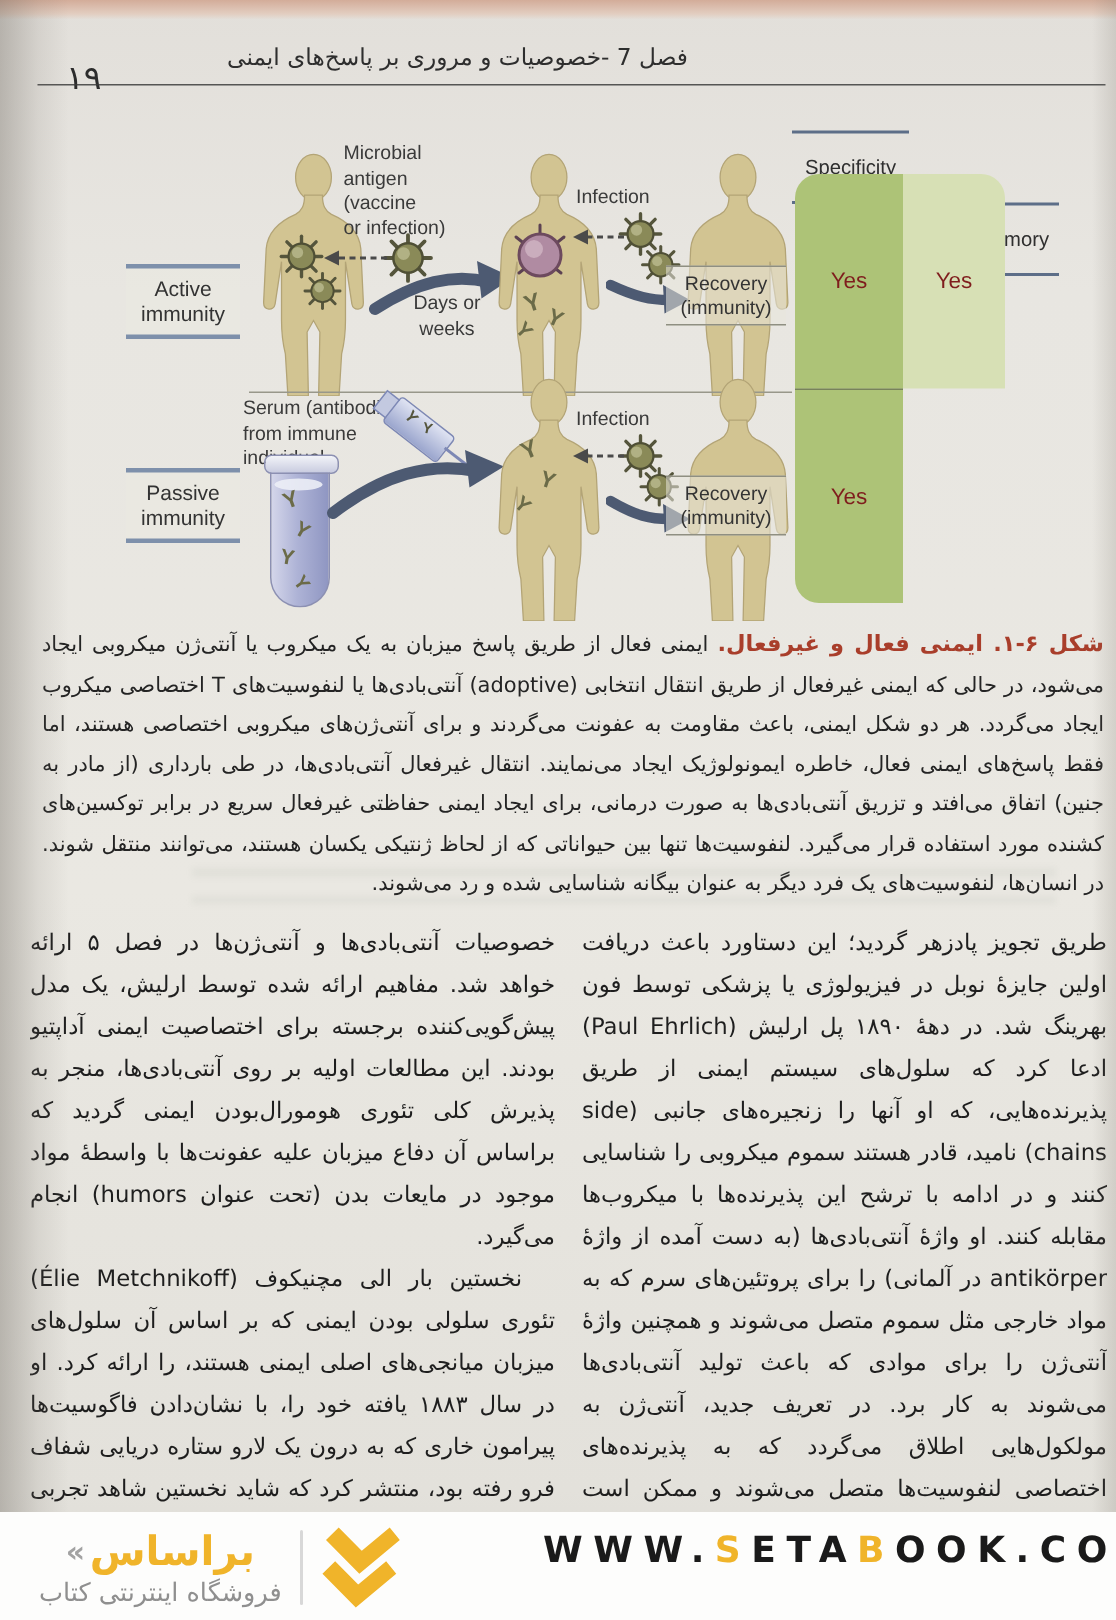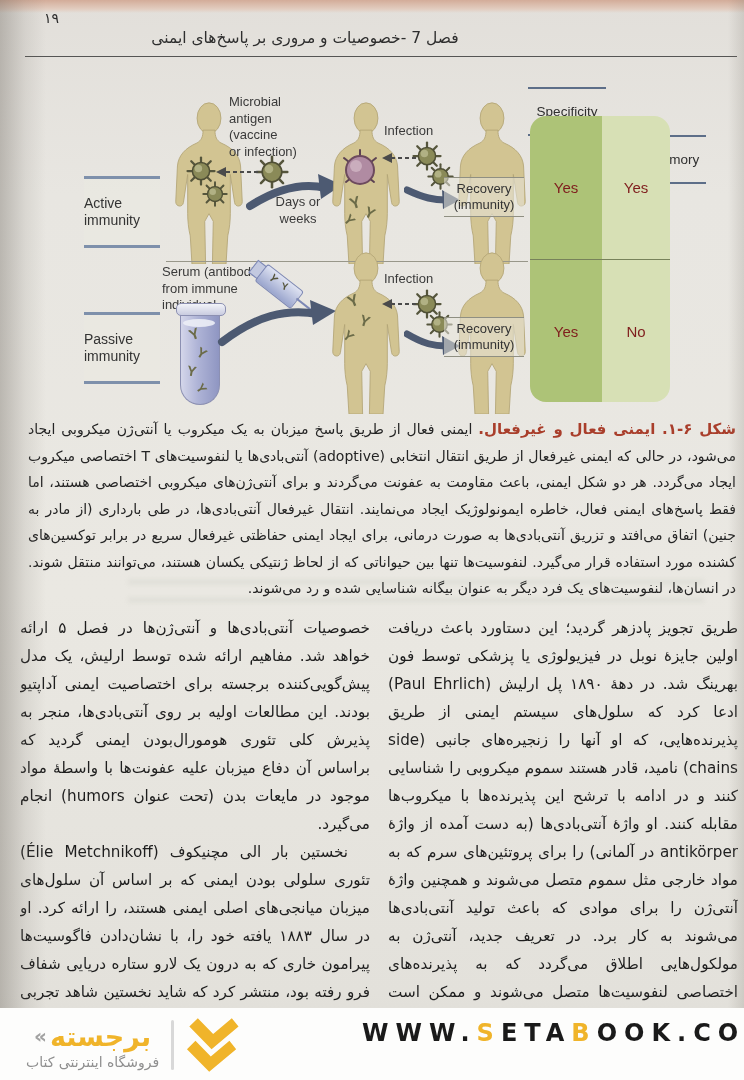--- a/index.html
+++ b/index.html
@@ -5,27 +5,27 @@
   html,body{margin:0;padding:0;}
   body{width:744px;height:1080px;overflow:hidden;background:#e6e4df;font-family:"DejaVu Sans",sans-serif;}
   .photo{position:relative;width:744px;height:1080px;background:linear-gradient(180deg,#e2dfda 0%,#e8e6e1 18%,#eae8e2 55%,#e3e1db 92%,#dcdad4 100%);}
   
   .top-strip{position:absolute;left:0;top:0;width:744px;height:13px;background:linear-gradient(180deg,#d3ac99,#e2cdc0 70%,rgba(230,220,212,0));pointer-events:none;}
   .left-shade{position:absolute;left:0;top:0;width:46px;height:1008px;background:linear-gradient(to right,rgba(110,104,96,.38),rgba(110,104,96,.12) 55%,rgba(110,104,96,0));pointer-events:none;}
   .right-shade{position:absolute;right:0;top:0;width:16px;height:1008px;background:linear-gradient(to left,rgba(130,124,115,.22),rgba(130,124,115,0));pointer-events:none;}
   .showthrough{position:absolute;left:128px;top:576px;width:576px;height:36px;opacity:.5;filter:blur(2px);background:repeating-linear-gradient(180deg,rgba(255,255,255,0) 0 3px,rgba(150,160,148,.22) 3px 9px,rgba(255,255,255,0) 9px 18px);pointer-events:none;}
 
   
-  .page-number{position:absolute;left:44px;top:10px;font-size:14px;color:#2c2c2c;}
+  .page-number{position:absolute;left:44px;top:40px;font-size:22px;color:#2c2c2c;}
   .chapter-title{position:absolute;left:130px;top:29px;width:350px;text-align:center;direction:rtl;font-size:15.5px;color:#2e2e2e;}
   .header-rule{position:absolute;left:25px;top:56px;width:712px;border-top:1.6px solid rgba(60,60,60,.85);}
 
   
   .fig-label-en{position:absolute;font-family:"Liberation Sans","DejaVu Sans",sans-serif;color:#3a3a3a;font-size:13px;line-height:16.5px;white-space:pre-line;}
-  .immunity-tag{position:absolute;width:76px;font-family:"Liberation Sans",sans-serif;font-size:14px;line-height:17px;color:#333;padding:16px 0;border-top:3px solid #7e90ab;border-bottom:3px solid #7e90ab;white-space:pre-line;background:rgba(236,234,224,.4);}
+  .immunity-tag{position:absolute;width:76px;text-align:center;font-family:"Liberation Sans",sans-serif;font-size:14px;line-height:17px;color:#333;padding:5px 0;border-top:3px solid #7e90ab;border-bottom:3px solid #7e90ab;white-space:pre-line;background:rgba(236,234,224,.4);}
   .bracket-label{position:absolute;width:80px;text-align:center;font-family:"Liberation Sans",sans-serif;font-size:13px;line-height:16px;color:#333;padding:3px 0;border-top:1.6px solid #8f8f82;border-bottom:1.6px solid #8f8f82;white-space:pre-line;background:rgba(232,230,220,.55);}
   .human{position:absolute;width:86px;height:162px;fill:#d2c492;stroke:#b3a476;stroke-width:1;}
   .ab{position:absolute;font-family:"Liberation Sans",sans-serif;font-weight:bold;color:#6b6b48;}
   .micro{position:absolute;}
   .dash-arrow{position:absolute;}
   .sep-line{position:absolute;left:166px;top:261px;width:362px;border-top:1.2px solid #98978a;}
 
   
   .tbl-head{position:absolute;text-align:center;font-family:"Liberation Sans",sans-serif;font-size:13.5px;color:#2f2f2f;padding:15px 0;border-top:2.5px solid #5d6e88;border-bottom:2.5px solid #5d6e88;}
   .tbl-panel{position:absolute;left:530px;top:116px;width:140px;height:286px;border-radius:16px;overflow:hidden;display:grid;grid-template-columns:72px 68px;grid-template-rows:143px 143px;}
@@ -58,21 +58,21 @@
   .footer{position:absolute;left:0;top:1008px;width:744px;height:72px;background:#fdfdfc;}
   .footer-right{position:absolute;right:12px;top:6px;width:370px;text-align:center;}
   .store-name{direction:rtl;font-size:18.5px;font-weight:600;color:#141414;}
   .website{margin-top:5px;font-size:24px;font-weight:bold;letter-spacing:7px;color:#1a1a1a;font-family:"DejaVu Sans",sans-serif;}
   .website .yellow{color:#f0b42a;}
   .footer-logo{position:absolute;left:26px;top:8px;height:58px;display:flex;align-items:center;gap:12px;}
   .wordmark-block{text-align:center;}
   .wordmark-row{display:flex;direction:ltr;align-items:center;justify-content:center;gap:3px;}
   .guillemet{font-size:20px;color:#a2a2a2;font-weight:bold;}
   .wordmark{font-size:27px;font-weight:bold;color:#f0b42a;direction:rtl;}
-  .tagline{direction:rtl;font-size:14px;color:#8f8f8f;margin-top:2px;}
+  .tagline{direction:rtl;font-size:17px;color:#8f8f8f;margin-top:2px;}
   .logo-divider{width:2.5px;height:50px;background:#d8d8d8;border-radius:2px;}
 
   .prelines{white-space:pre-line;}
   .center{text-align:center;}
 </style>
 </head>
 <body>
 
 <svg width="0" height="0" style="position:absolute">
   <defs>
@@ -238,21 +238,20 @@
     </svg>
   <div class="bracket-label prelines" style="left:444px;top:317px;">Recovery
 (immunity)</div>
 
   <div class="tbl-head" style="left:528px;top:87px;width:78px;">Specificity</div>
   <div class="tbl-head" style="left:644px;top:87px;width:62px;margin-top:48px;">Memory</div>
   <div class="tbl-panel">
     <div class="tbl-cell c-spec">Yes</div>
     <div class="tbl-cell c-mem">Yes</div>
     <div class="tbl-cell c-spec row2">Yes</div>
-    <div class="tbl-cell c-mem row2">No</div>
   </div>
 
   <p class="caption"><span class="caption-title">شکل ۶-۱. ایمنی فعال و غیرفعال.</span><span> ایمنی فعال از طریق پاسخ میزبان به یک میکروب یا آنتی‌ژن میکروبی ایجاد می‌شود، در حالی که ایمنی غیرفعال از طریق انتقال انتخابی (adoptive) آنتی‌بادی‌ها یا لنفوسیت‌های T اختصاصی میکروب ایجاد می‌گردد. هر دو شکل ایمنی، باعث مقاومت به عفونت می‌گردند و برای آنتی‌ژن‌های میکروبی اختصاصی هستند، اما فقط پاسخ‌های ایمنی فعال، خاطره ایمونولوژیک ایجاد می‌نمایند. انتقال غیرفعال آنتی‌بادی‌ها، در طی بارداری (از مادر به جنین) اتفاق می‌افتد و تزریق آنتی‌بادی‌ها به صورت درمانی، برای ایجاد ایمنی حفاظتی غیرفعال سریع در برابر توکسین‌های کشنده مورد استفاده قرار می‌گیرد. لنفوسیت‌ها تنها بین حیواناتی که از لحاظ ژنتیکی یکسان هستند، می‌توانند منتقل شوند. در انسان‌ها، لنفوسیت‌های یک فرد دیگر به عنوان بیگانه شناسایی شده و رد می‌شوند.</span></p>
 
   <div class="showthrough"></div>
 
   <div class="columns">
     <div class="col">
       <p>طریق تجویز پادزهر گردید؛ این دستاورد باعث دریافت اولین جایزهٔ نوبل در فیزیولوژی یا پزشکی توسط فون بهرینگ شد. در دههٔ ۱۸۹۰ پل ارلیش (Paul Ehrlich) ادعا کرد که سلول‌های سیستم ایمنی از طریق پذیرنده‌هایی، که او آنها را زنجیره‌های جانبی (side chains) نامید، قادر هستند سموم میکروبی را شناسایی کنند و در ادامه با ترشح این پذیرنده‌ها با میکروب‌ها مقابله کنند. او واژهٔ آنتی‌بادی‌ها (به دست آمده از واژهٔ antikörper در آلمانی) را برای پروتئین‌های سرم که به مواد خارجی مثل سموم متصل می‌شوند و همچنین واژهٔ آنتی‌ژن را برای موادی که باعث تولید آنتی‌بادی‌ها می‌شوند به کار برد. در تعریف جدید، آنتی‌ژن به مولکول‌هایی اطلاق می‌گردد که به پذیرنده‌های اختصاصی لنفوسیت‌ها متصل می‌شوند و ممکن است قادر به تحریک پاسخ ایمنی باشند و یا قادر به انجام این کار نباشد. در تعریف سختگیرانه‌تر موادی</p>
     </div>
@@ -266,21 +265,21 @@
   <div class="right-shade"></div>
 
   <div class="footer">
     <div class="footer-right">
       <div class="website"><span>WWW.</span><span class="yellow">S</span><span>ETA</span><span class="yellow">B</span><span>OOK.COM</span></div>
     </div>
     <div class="footer-logo">
       <div class="wordmark-block">
         <div class="wordmark-row">
           <span class="guillemet">«</span>
-          <span class="wordmark">برجسته</span>
+          <span class="wordmark">براساس</span>
         </div>
         <div class="tagline">فروشگاه اینترنتی کتاب</div>
       </div>
       <div class="logo-divider"></div>
       <svg width="52" height="56" viewBox="0 0 60 64" style="transform:skewX(-6deg);">
         <polyline points="6,6 30,28 54,6" fill="none" stroke="#f0b42a" stroke-width="13"></polyline>
         <polyline points="6,32 30,54 54,32" fill="none" stroke="#f0b42a" stroke-width="13"></polyline>
       </svg>
     </div>
   </div>

